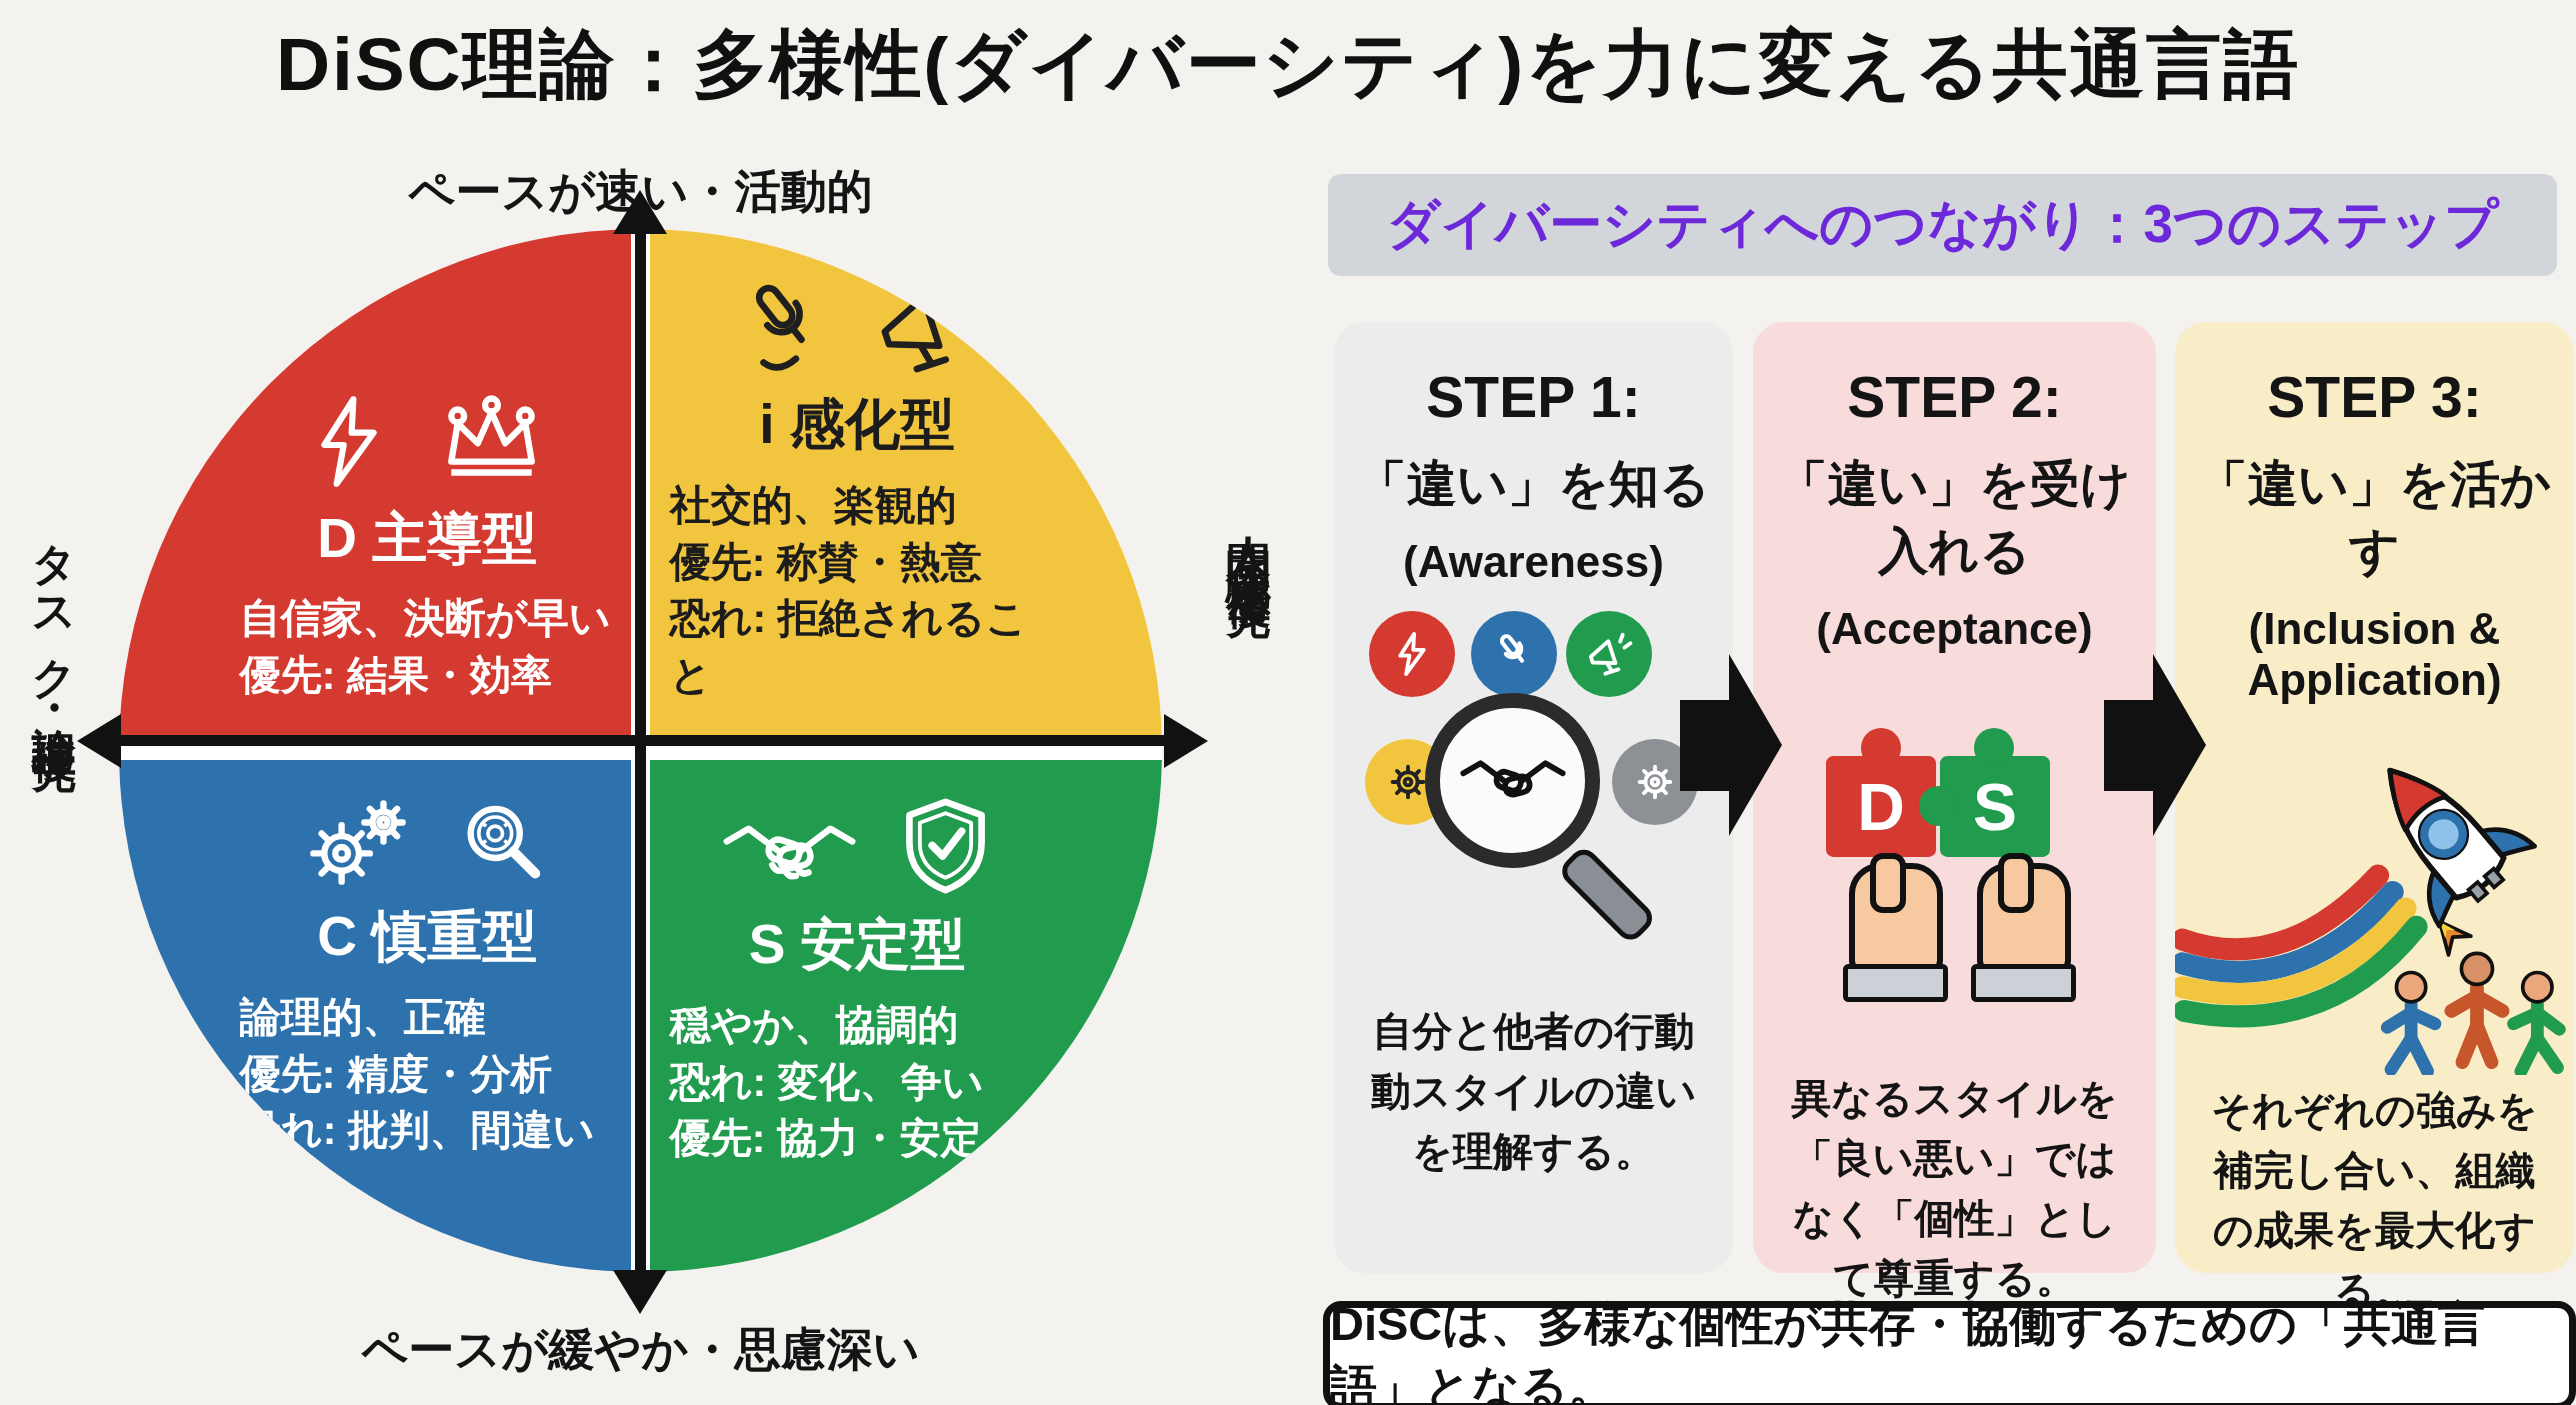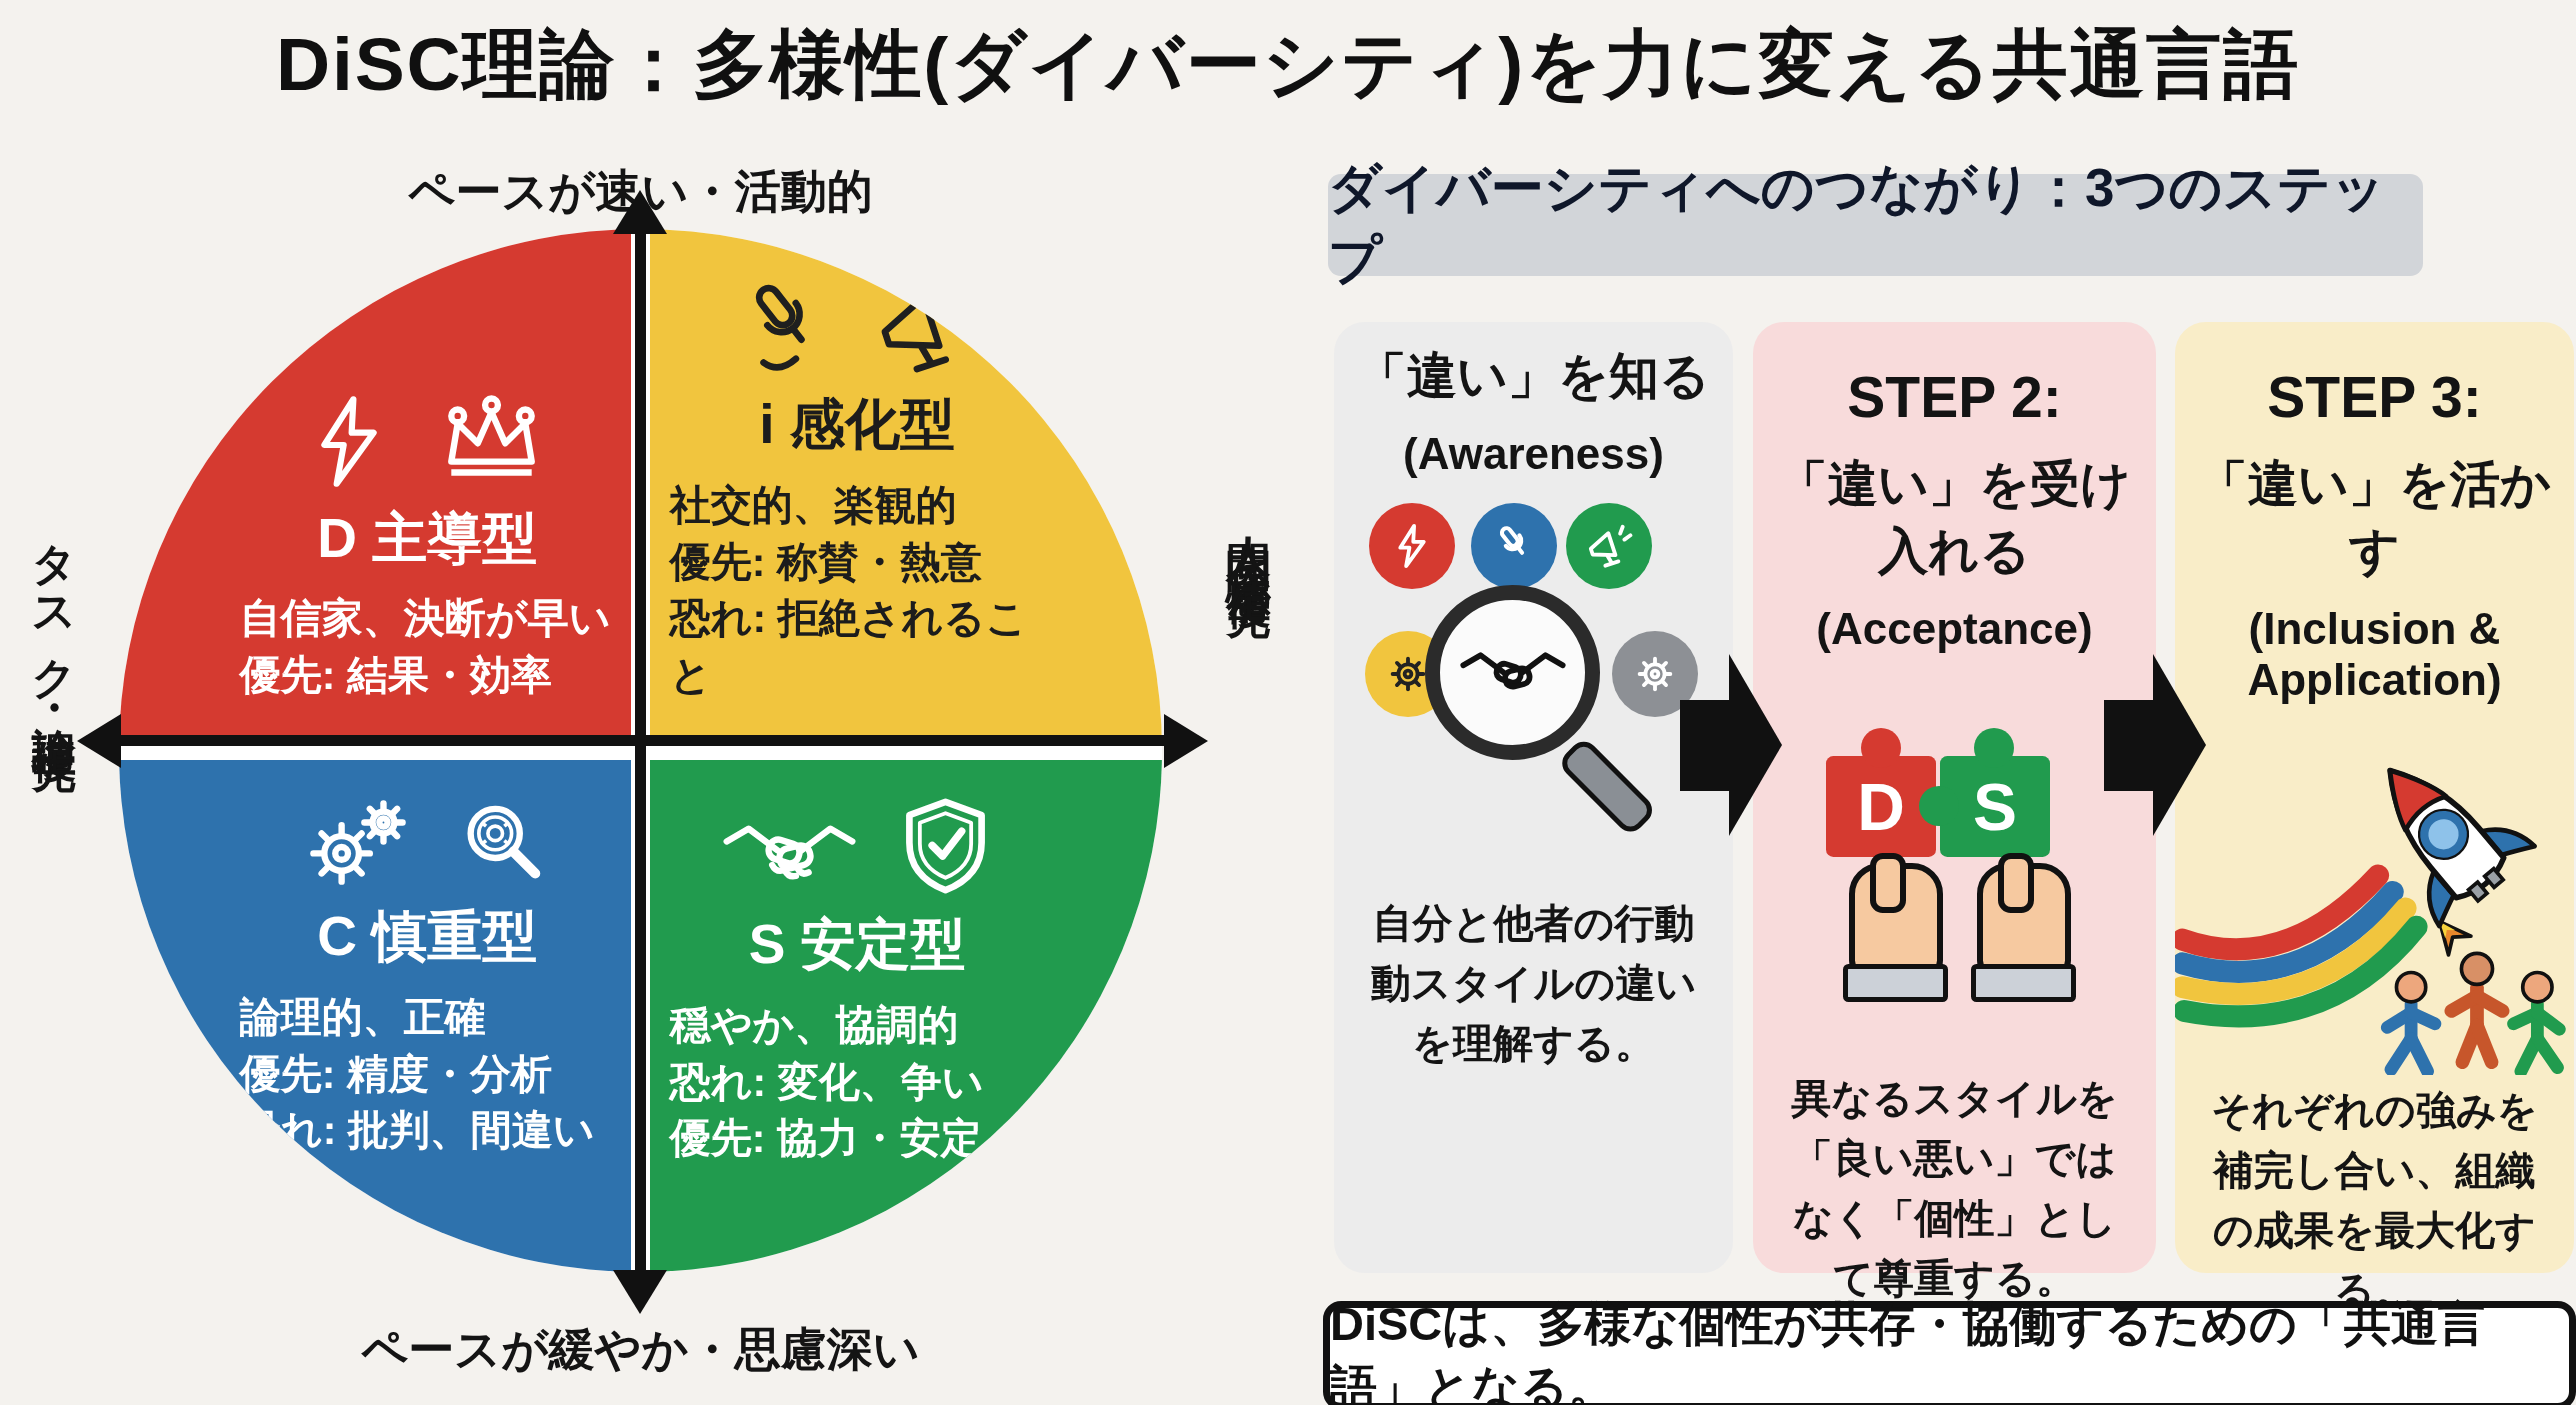--- a/index.html
+++ b/index.html
@@ -47,23 +47,23 @@
   .q-dark{color:#1c1c1c;}
   .vaxis{position:absolute;left:635px;top:229px;width:11px;height:1043px;background:#111;}
   .haxis{position:absolute;left:117px;top:735px;width:1048px;height:11px;background:#111;}
   .ah{position:absolute;width:0;height:0;}
   .ah-up{left:613px;top:190px;border-left:27.4px solid transparent;border-right:27.4px solid transparent;border-bottom:44px solid #111;}
   .ah-down{left:613px;top:1270px;border-left:27.4px solid transparent;border-right:27.4px solid transparent;border-top:44px solid #111;}
   .ah-left{left:77px;top:714px;border-top:27.4px solid transparent;border-bottom:27.4px solid transparent;border-right:44px solid #111;}
   .ah-right{left:1164px;top:714px;border-top:27.4px solid transparent;border-bottom:27.4px solid transparent;border-left:44px solid #111;}
   
   .steps-header{
-    position:absolute;left:1328px;top:174px;width:1095px;height:102px;background:#d2d5d9;
+    position:absolute;left:1328px;top:174px;width:1229px;height:102px;background:#d2d5d9;
     border-radius:12.8px;display:flex;align-items:center;justify-content:center;
-    font-size:53px;font-weight:800;color:#0f172a;
+    font-size:53px;font-weight:800;color:#6d28d9;
   }
   .step-card{position:absolute;top:322px;height:951px;border-radius:31px;text-align:center;}
   .step-card-1{left:1334px;width:399px;background:#ececec;}
   .step-card-2{left:1753px;width:403px;background:#f8dbdb;}
   .step-card-3{left:2175px;width:399px;background:#f9edc8;}
   .step-label{font-size:57px;font-weight:800;margin-top:42px;}
   .step-title{font-size:50px;font-weight:800;margin-top:21px;}
   .step-sub{font-size:44px;font-weight:800;margin-top:19px;line-height:1.15;padding:0 27.4px;}
   .illus{position:relative;height:393px;margin-top:14.6px;}
   .step-card-3 .illus{height:366px;margin-top:3.7px;}
@@ -273,20 +273,21 @@
   <div class="vaxis"></div>
   <div class="haxis"></div>
   <div class="ah ah-up"></div>
   <div class="ah ah-down"></div>
   <div class="ah ah-left"></div>
   <div class="ah ah-right"></div>
 
   <div class="steps-header">ダイバーシティへのつながり：3つのステップ</div>
 
   <div class="step-card step-card-1">
+    <div class="step-label">STEP 1:</div>
     <div class="step-title">「違い」を知る</div>
     <div class="step-sub">(Awareness)</div>
     <div class="illus">
       <div class="mini-circle mc-red" style="left:35px;top:9.1px;">
         <svg width="42" height="46" viewBox="0 0 100 104">
             <path d="M55 4 L22 56 H44 L36 100 L78 42 H53 Z" fill="none" stroke="#fff" stroke-width="9" stroke-linejoin="round"></path>
           </svg>
       </div>
       <div class="mini-circle mc-blue" style="left:137px;top:9.1px;">
         <svg width="46" height="48" viewBox="0 0 100 106">

